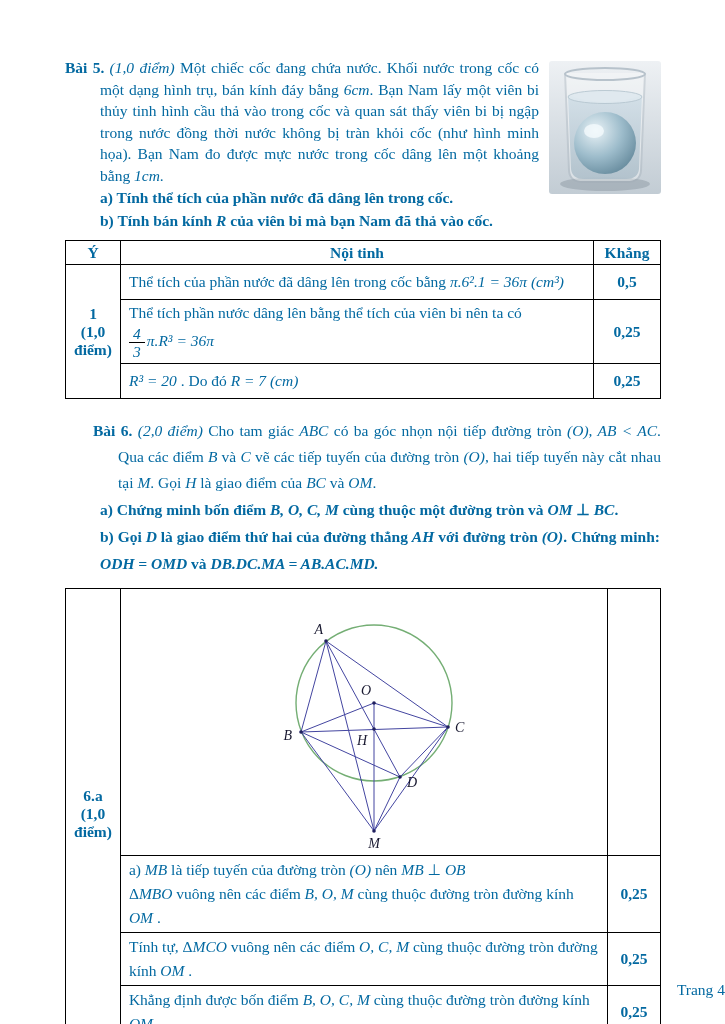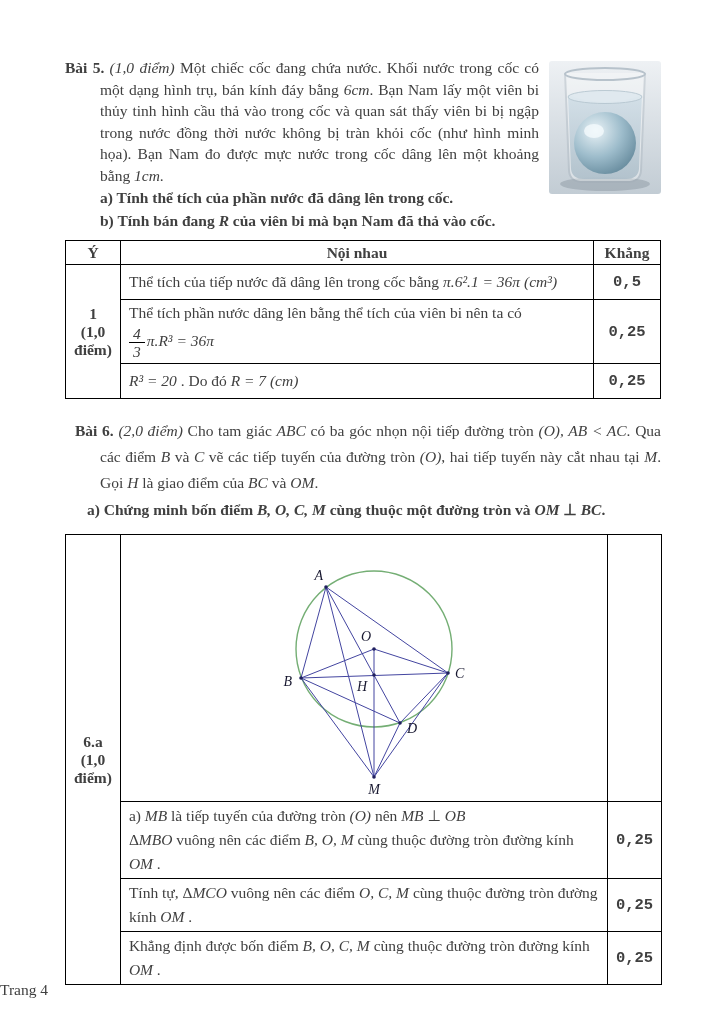--- a/index.html
+++ b/index.html
@@ -1,48 +1,48 @@
 <!DOCTYPE html>
 <html><head>
 <meta charset="utf-8">
 <style>
   html,body{margin:0;padding:0;background:#e8e8e8;}
   .page{position:relative;width:725px;height:1024px;background:#ffffff;margin:0 auto;
-        font-family:"Liberation Serif",serif;font-size:15.5px;color:#404040;overflow:hidden;}
+        font-family:"Liberation Serif",serif;font-size:15.5px;color:#0369a1;overflow:hidden;}
   .content{position:absolute;left:65px;top:57px;width:596px;}
   .para{margin:0;text-align:justify;line-height:21.5px;}
   .hang{padding-left:35px;text-indent:-35px;}
   .item{margin:1px 0 0 35px;line-height:21.5px;font-weight:bold;}
   .i{font-style:italic;}
   .b{font-weight:bold;}
   .glass{float:right;width:112px;height:133px;margin:4px 0 6px 10px;border-radius:3px;overflow:hidden;}
   table.grid{border-collapse:collapse;width:100%;clear:both;}
   .t1{margin-top:9px;}
   .t2{margin-top:11px;}
   .grid th,.grid td{border:1px solid #000;padding:2px 8px;vertical-align:middle;}
   .grid th{font-weight:bold;text-align:center;padding:1px 4px;height:21px;}
   .ycell{text-align:center;font-weight:bold;vertical-align:top;padding:3px 2px;line-height:18px;}
-  .score{text-align:center;font-weight:bold;width:50px;font-family:Liberation Mono, monospace;}
+  .score{text-align:center;font-weight:bold;width:50px;}
   .ncell{line-height:22px;}
   .t2 .ncell{line-height:24px;margin-top:40px;}
   .h31{height:30px;}
   .h55{height:54px;}
   .dcell{padding:0;text-align:center;height:262px;}
   .geo{display:block;margin:0 auto;}
   .frac{display:inline-block;vertical-align:middle;text-align:center;font-style:italic;margin:1px 2px 1px 0;}
   .frac .num{display:block;border-bottom:1px solid #000;padding:0 4px;line-height:17px;}
   .frac .den{display:block;padding:0 4px;line-height:17px;}
   .b6{margin-top:19px;line-height:26px;}
-  .b6 .hang6{margin:0 0 0 10px;padding-left:25px;text-indent:-25px;text-align:justify;line-height:26px;}
-  .b6 .item{margin-left:22px;line-height:26px;}
+  .b6 .hang6{margin:0 0 0 28px;padding-left:25px;text-indent:-25px;text-align:justify;line-height:26px;}
+  .b6 .item{margin-left:35px;line-height:26px;}
   .gc{fill:none;stroke:#74ae74;stroke-width:1.4;}
   .gl line{stroke:#4345a0;stroke-width:1;}
   .gp circle{fill:#20205e;}
   .gt text{font-family:"Liberation Serif",serif;font-style:italic;font-size:14px;fill:#181830;}
-  .footer{position:absolute;left:0;right:0;top:980px;text-align:left;line-height:20px;}
+  .footer{position:absolute;left:12px;right:0;top:980px;text-align:right;line-height:20px;}
 </style>
 </head>
 <body>
 
 <div class="page">
   <div class="content">
 
     <div class="b5">
       <div class="glass">
         <svg width="112" height="133" viewBox="0 0 112 133">
@@ -66,42 +66,42 @@
           <path d="M16 12 L20 110 Q21 121 34 121 L78 121 Q91 121 92 110 L96 12" fill="#ffffff" opacity="0.35" stroke="#9fabb5" stroke-width="2"></path>
           <path d="M19 34 L22 108 Q23 118 35 118 L77 118 Q89 118 90 108 L93 34 Q75 41 56 41 Q37 41 19 34 Z" fill="url(#waterg)"></path>
           <ellipse cx="56" cy="36" rx="37" ry="6.5" fill="#dfe9ef" opacity="0.9" stroke="#b6c6d0"></ellipse>
           <circle cx="56" cy="82" r="31" fill="url(#marble)"></circle>
           <ellipse cx="45" cy="70" rx="10" ry="7" fill="#f4fafc" opacity="0.8"></ellipse>
           <ellipse cx="56" cy="13" rx="40" ry="6" fill="none" stroke="#b7c2cb" stroke-width="2"></ellipse>
         </svg>
       </div>
       <p class="para hang"><span class="b">Bài 5. </span><span class="i">(1,0 điểm)</span><span> Một chiếc cốc đang chứa nước. Khối nước trong cốc có một dạng hình trụ, bán kính đáy bằng </span><span class="i">6cm</span><span>. Bạn Nam lấy một viên bi thủy tinh hình cầu thả vào trong cốc và quan sát thấy viên bi bị ngập trong nước đồng thời nước không bị tràn khỏi cốc (như hình minh họa). Bạn Nam đo được mực nước trong cốc dâng lên một khoảng bằng </span><span class="i">1cm</span><span>.</span></p>
       <p class="item"><span>a) Tính thể tích của phần nước đã dâng lên trong cốc.</span></p>
-      <p class="item"><span>b) Tính bán đang </span><span class="i">R</span><span> của viên bi mà bạn Nam đã thả vào cốc.</span></p>
+      <p class="item"><span>b) Tính bán kính </span><span class="i">R</span><span> của viên bi mà bạn Nam đã thả vào cốc.</span></p>
     </div>
 
     <table class="grid t1">
       <colgroup>
           <col style="width:55px">
           <col>
           <col style="width:50px">
         </colgroup>
       <tbody>
         <tr>
           <th>Ý</th>
-          <th>Nội nhau</th>
+          <th>Nội tinh</th>
           <th>Khẳng</th>
         </tr>
         <tr>
           <td class="ycell" rowspan="3">
             <div>1</div>
             <div>(1,0 điểm)</div>
           </td>
           <td class="ncell h31">
-            <span><span>Thể tích của tiếp nước đã dâng lên trong cốc bằng </span><span class="i">π.6².1 = 36π (cm³)</span></span>
+            <span><span>Thể tích của phần nước đã dâng lên trong cốc bằng </span><span class="i">π.6².1 = 36π (cm³)</span></span>
           </td>
           <td class="score">0,5</td>
         </tr>
         <tr>
           <td class="ncell h55">
             <div><span>Thể tích phần nước dâng lên bằng thể tích của viên bi nên ta có</span></div>
             <div>
               <span class="frac"><span class="num">4</span><span class="den">3</span></span><span><span class="i">π.R³ = 36π</span></span>
             </div>
           </td>
@@ -112,20 +112,22 @@
             <span><span class="i">R³ = 20</span><span> . Do đó  </span><span class="i">R = 7 (cm)</span></span>
           </td>
           <td class="score">0,25</td>
         </tr>
       </tbody>
     </table>
 
     <div class="b6">
       <p class="para hang6"><span class="b">Bài 6. </span><span class="i">(2,0 điểm)</span><span> Cho tam giác </span><span class="i">ABC</span><span> có ba góc nhọn nội tiếp đường tròn </span><span class="i">(O), AB &lt; AC</span><span>. Qua các điểm </span><span class="i">B</span><span> và </span><span class="i">C</span><span> vẽ các tiếp tuyến của đường tròn </span><span class="i">(O)</span><span>, hai tiếp tuyến này cắt nhau tại </span><span class="i">M</span><span>. Gọi </span><span class="i">H</span><span> là giao điểm của </span><span class="i">BC</span><span> và </span><span class="i">OM</span><span>.</span></p>
       <p class="item"><span>a) Chứng minh bốn điểm </span><span class="i">B, O, C, M</span><span> cùng thuộc một đường tròn và </span><span class="i">OM</span><span> ⊥ </span><span class="i">BC</span><span>.</span></p>
+      <p class="item"><span>b) Gọi </span><span class="i">D</span><span> là giao điểm thứ hai của đường thẳng </span><span class="i">AH</span><span> với đường tròn </span><span class="i">(O)</span><span>. Chứng minh:</span></p>
+      <p class="item"><span class="i">ODH = OMD</span><span>  và  </span><span class="i">DB.DC.MA = AB.AC.MD.</span></p>
     </div>
 
     <table class="grid t2">
       <colgroup>
           <col style="width:55px">
           <col>
           <col style="width:50px">
         </colgroup>
       <tbody>
         <tr>

